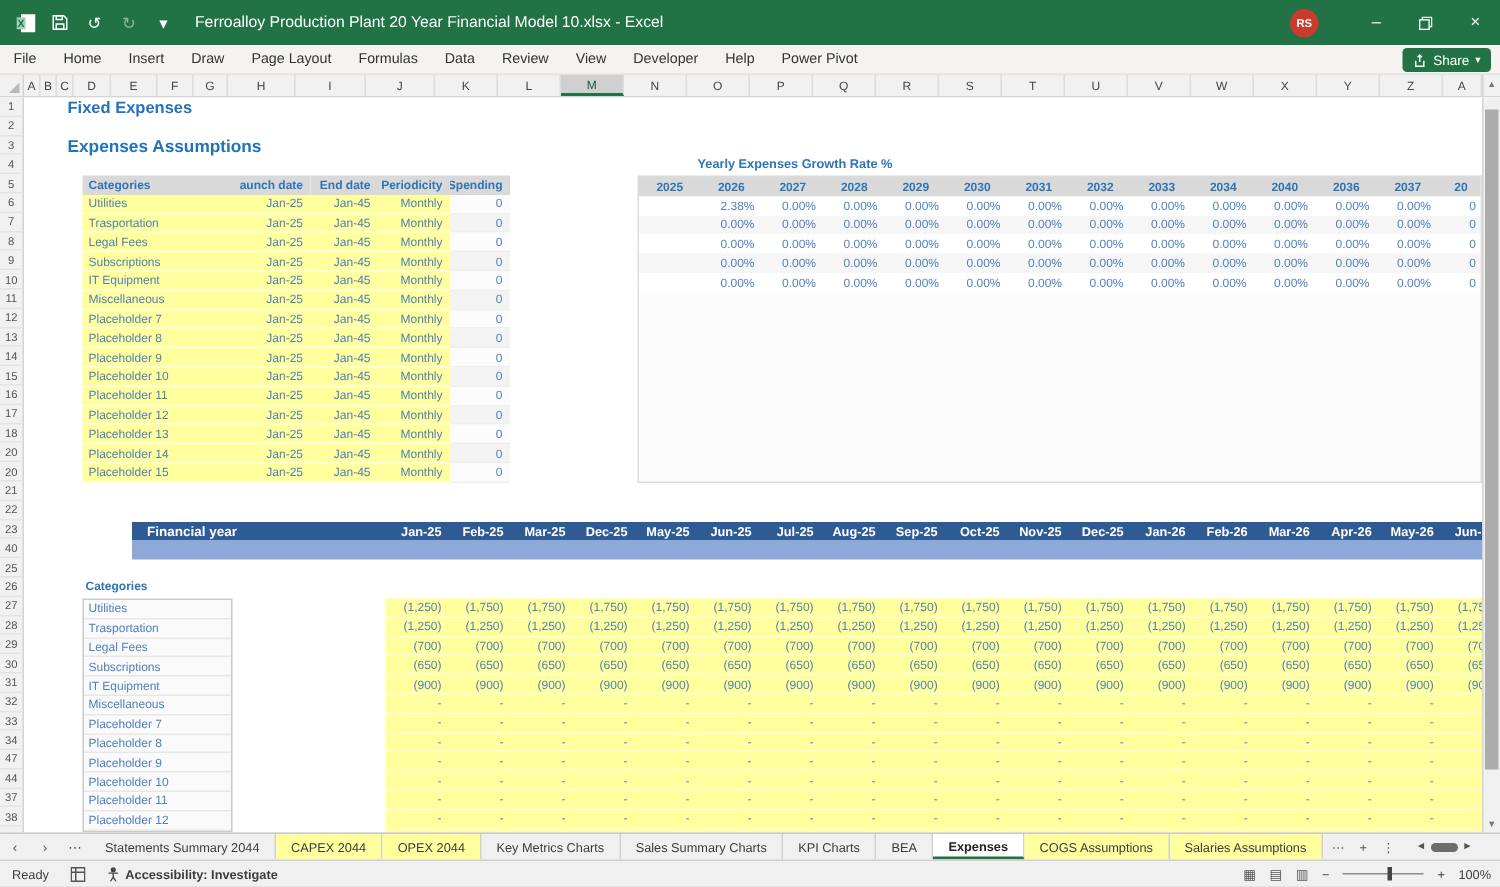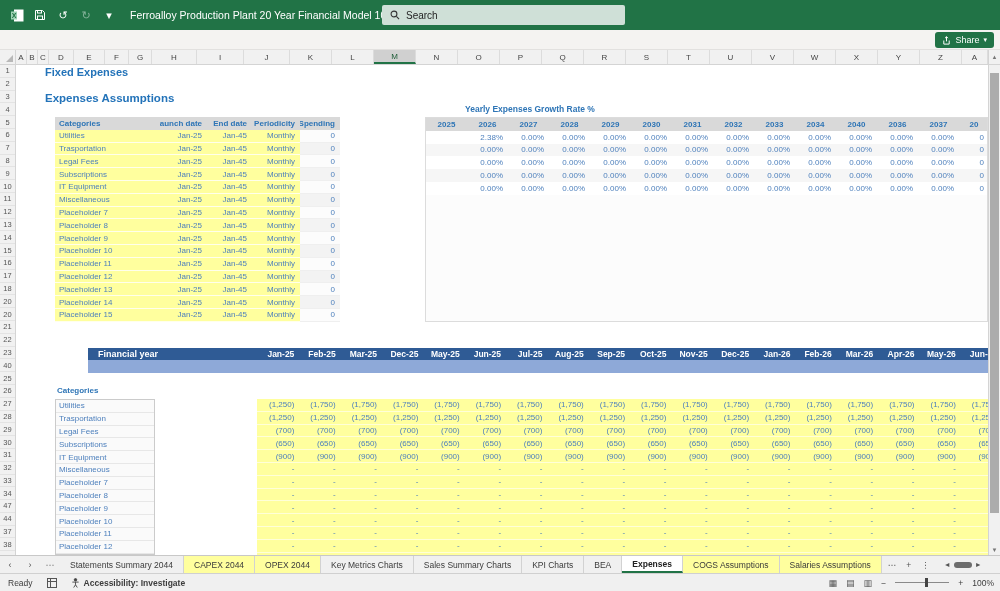--- a/index.html
+++ b/index.html
@@ -142,32 +142,48 @@
             <path d="M1.5 1.5 h7 l2 2 v7 h-9 z"></path>
             <rect x="3.5" y="7" width="5" height="3.5"></rect>
             <rect x="3.5" y="1.5" width="4" height="2.5"></rect>
           </svg>
       </span>
       <span class="ic">↺</span>
       <span class="ic dim">↻</span>
       <span class="ic">▾</span>
     </div>
     <div class="doc-title">Ferroalloy Production Plant 20 Year Financial Model 10.xlsx  -  Excel</div>
-    <div class="searchbox">
-      <span style="display:flex;">
-        <svg width="10" height="10" viewBox="0 0 11 11" fill="none" stroke="#333" stroke-width="1.2">
-            <circle cx="4.4" cy="4.4" r="3.2"></circle>
-            <line x1="7" y1="7" x2="10" y2="10"></line>
+    <div class="tb-right">
+      <div class="avatar">RS</div>
+      <div class="win-btn">–</div>
+      <div class="win-btn">
+        <svg width="9" height="9" viewBox="0 0 10 10" fill="none" stroke="#fff" stroke-width="1">
+            <rect x="2.5" y="0.5" width="7" height="7"></rect>
+            <rect x="0.5" y="2.5" width="7" height="7" fill="#217346"></rect>
           </svg>
-      </span>
-      <span>Search</span>
+      </div>
+      <div class="win-btn">×</div>
     </div>
   </div>
 
   <div class="ribbon">
+    <div id="ribbonTabs" style="display:flex; height:100%;">
+        <div class="ribbon-tab">File</div>
+        <div class="ribbon-tab">Home</div>
+        <div class="ribbon-tab">Insert</div>
+        <div class="ribbon-tab">Draw</div>
+        <div class="ribbon-tab">Page Layout</div>
+        <div class="ribbon-tab">Formulas</div>
+        <div class="ribbon-tab">Data</div>
+        <div class="ribbon-tab">Review</div>
+        <div class="ribbon-tab">View</div>
+        <div class="ribbon-tab">Developer</div>
+        <div class="ribbon-tab">Help</div>
+        <div class="ribbon-tab">Power Pivot</div>
+      </div>
     <div class="share-btn">
       <span style="display:flex;">
         <svg width="9" height="9" viewBox="0 0 10 10" fill="none" stroke="#fff" stroke-width="1.1">
             <path d="M2 5 v4 h6 v-4"></path>
             <line x1="5" y1="6" x2="5" y2="0.8"></line>
             <path d="M3.4 2.4 L5 0.8 L6.6 2.4"></path>
           </svg>
       </span>
       <span>Share</span>
       <span style="font-size:7px;">▾</span>

